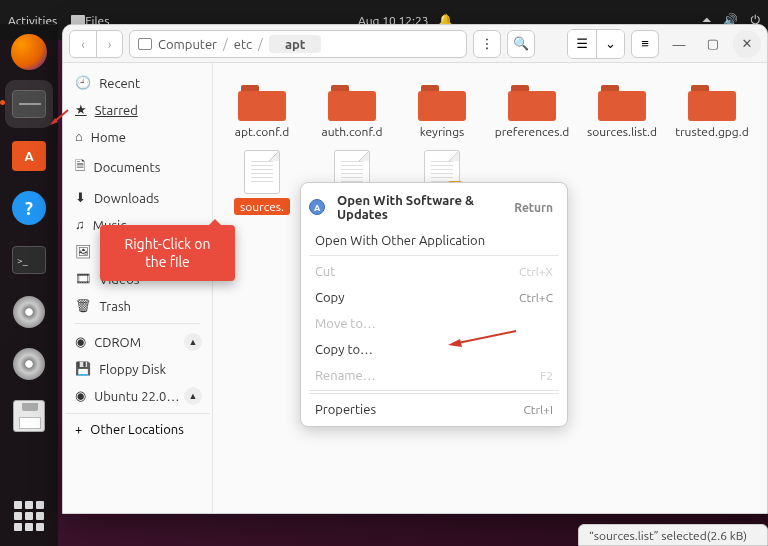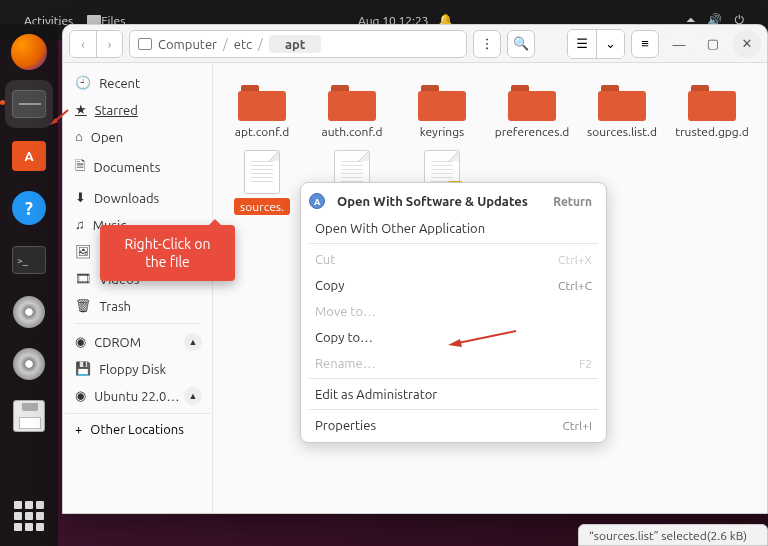--- a/index.html
+++ b/index.html
@@ -1,19 +1,19 @@
 <!DOCTYPE html>
 <html><head>
 <meta charset="utf-8">
 <style>
 * { box-sizing: border-box; margin: 0; padding: 0; font-family: Ubuntu, "Segoe UI", sans-serif; }
 body { width: 768px; height: 546px; background: linear-gradient(135deg, #4a1a3a 0%, #2a0a1a 100%); overflow: hidden; position: relative; font-size: 13px; }
 
 
-.topbar { height: 40px; background: #1a1a1a; color: #ddd; display: flex; align-items: center; padding: 0 24px; font-size: 12px; }
+.topbar { height: 40px; background: #1a1a1a; color: #ddd; display: flex; align-items: center; padding: 0 8px; font-size: 12px; }
 .topbar .tb-left { display: flex; gap: 14px; align-items: center; }
 .topbar .tb-center { flex: 1; text-align: center; display: flex; justify-content: center; gap: 10px; align-items: center; }
 .topbar .tb-right { display: flex; gap: 12px; align-items: center; }
 
 
 .dock { position: absolute; left: 0; top: 24px; bottom: 0; width: 58px; background: rgba(20,20,20,0.85); display: flex; flex-direction: column; align-items: center; padding-top: 4px; gap: 4px; }
 .dock-item { width: 48px; height: 48px; border-radius: 10px; display: flex; align-items: center; justify-content: center; position: relative; }
 .dock-item.active { background: rgba(255,255,255,0.12); }
 .dock-item.active::before { content:''; position:absolute; left:-5px; top:20px; width:5px; height:5px; border-radius:50%; background:#e95420; }
 .dock .apps-grid { position:absolute; bottom:6px; }
@@ -52,21 +52,21 @@
 .folder-ic::before { content:''; position:absolute; top:4px; left:3px; width:18px; height:8px; background:#c44d2c; border-radius:2px 2px 0 0; }
 .folder-ic::after { content:''; position:absolute; top:10px; left:0; right:0; bottom:0; background:#e05a33; border-radius:3px; }
 .file-ic { width:36px; height:44px; background:#fff; border:1px solid #ccc; border-radius:3px; position:relative; }
 .file-ic::after { content:''; position:absolute; right:0; top:0; width:10px; height:10px; background:linear-gradient(135deg, transparent 48%, #ccc 50%, #eee 52%); }
 .file-ic .lines { position:absolute; top:10px; left:6px; right:6px; height:22px; background:repeating-linear-gradient(#ddd, #ddd 1px, transparent 1px, transparent 4px); }
 .lock-badge { position:absolute; right:-4px; bottom:-4px; width:16px; height:16px; background:#f4c430; border-radius:3px; border:1px solid #d4a400; }
 .lock-badge::after { content:''; position:absolute; top:3px; left:4px; width:6px; height:5px; border:1.5px solid #7a5c00; border-bottom:none; border-radius:3px 3px 0 0; }
 .label-hl { background:#e95420; color:#fff; padding:2px 6px; border-radius:3px; font-size:12px; }
 
 
-.ctx { position:absolute; left:300px; top:182px; width:307px; background:#fff; border:1px solid #ccc; border-radius:8px; box-shadow:0 4px 16px rgba(0,0,0,0.2); padding:4px 0; z-index:50; }
+.ctx { position:absolute; left:300px; top:182px; width:268px; background:#fff; border:1px solid #ccc; border-radius:8px; box-shadow:0 4px 16px rgba(0,0,0,0.2); padding:4px 0; z-index:50; }
 .ctx-item { display:flex; align-items:center; padding:6px 14px; font-size:13px; color:#333; gap:8px;}
 .ctx-item .shortcut { margin-left:auto; color:#888; font-size:12px; }
 .ctx-item.disabled { color:#bbb; }
 .ctx-item.disabled .shortcut { color:#ccc; }
 .ctx-item.first { padding-left:8px; font-weight:600; }
 .ctx-sep { height:1px; background:#e5e5e5; margin:2px 8px; }
 .ctx-circle { width:16px; height:16px; border-radius:50%; background:#5c8dd6; display:inline-block; margin-right:4px; border:1px solid #4070b0; flex-shrink:0; }
 .ctx-circle::after{content:'A'; color:#fff; font-size:9px; position:relative; left:4px; top:-1px;}
 
 
@@ -194,21 +194,21 @@
       <div class="sb-item">
           <span>🕘</span>
           <span>Recent</span>
         </div>
       <div class="sb-item" style="text-decoration:underline;">
           <span>★</span>
           <span>Starred</span>
         </div>
       <div class="sb-item">
           <span>⌂</span>
-          <span>Open</span>
+          <span>Home</span>
         </div>
       <div class="sb-item">
           <span>🗎</span>
           <span>Documents</span>
         </div>
       <div class="sb-item">
           <span>⬇</span>
           <span>Downloads</span>
         </div>
       <div class="sb-item">
@@ -320,23 +320,20 @@
       <span>Move to…</span>
     </div>
   <div class="ctx-item">
       <span>Copy to…</span>
     </div>
   <div class="ctx-item disabled">
       <span>Rename…</span>
       <span class="shortcut">F2</span>
     </div>
   <div class="ctx-sep"></div>
-  <div class="ctx-item">
-      <span>Edit as Administrator</span>
-    </div>
   <div class="ctx-sep"></div>
   <div class="ctx-item">
       <span>Properties</span>
       <span class="shortcut">Ctrl+I</span>
     </div>
 </div>
 
 <svg class="arrow" viewBox="0 0 70 20">
   <line x1="68" y1="4" x2="10" y2="16" stroke="#d03a2a" stroke-width="2"></line>
   <polygon points="0,18 12,12 14,20" fill="#d03a2a"></polygon>

